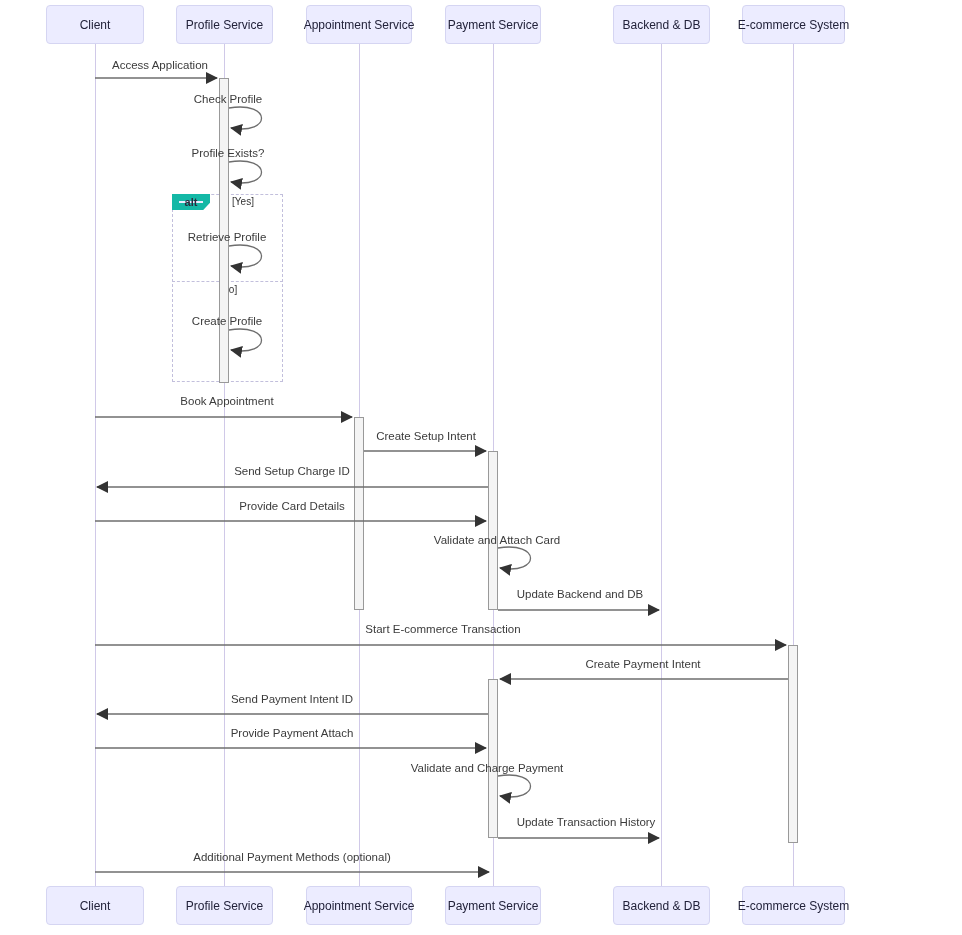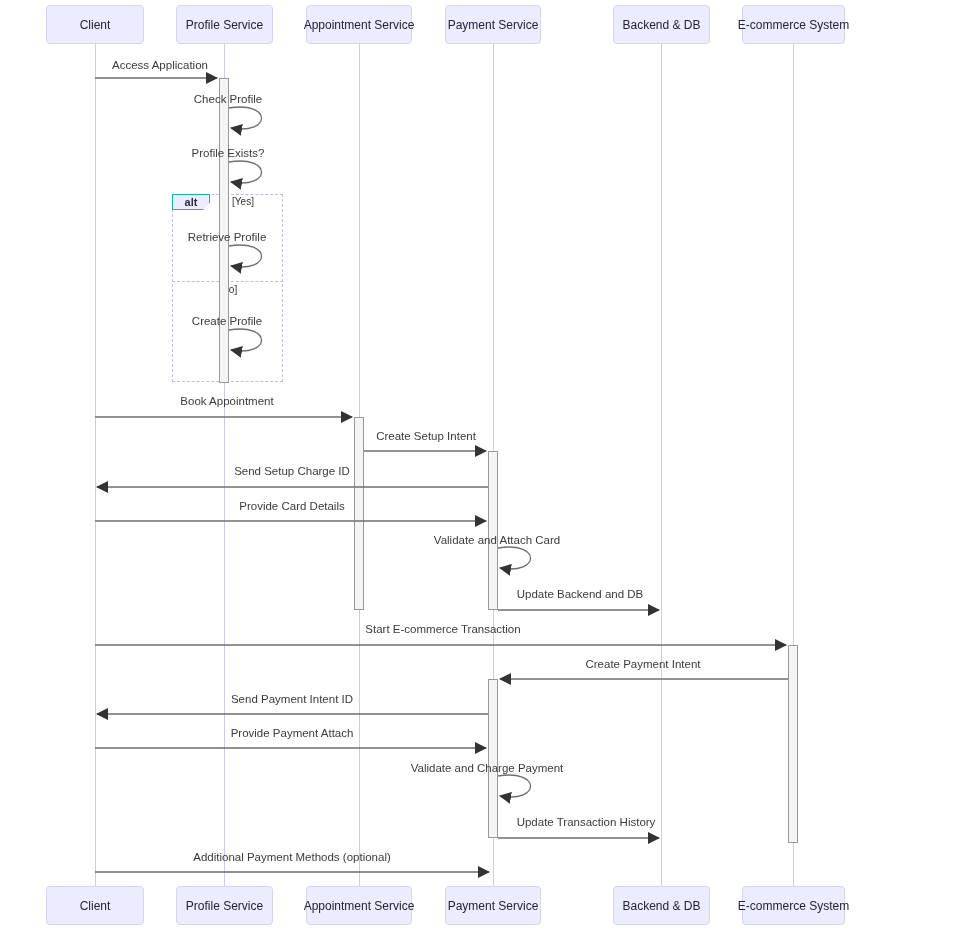--- a/index.html
+++ b/index.html
@@ -47,21 +47,21 @@
     box-sizing:border-box;
   }
   .alt-divider{
     position:absolute;
     border-top:1px dashed #c2bfdc;
     height:0;
   }
   .alt-label{
     position:absolute;
     background:#ececff;
-    border:1px solid #14b8a6;
+    border:7px solid #14b8a6;
     box-sizing:border-box;
     font-size:11px;font-weight:600;color:#2b2b3f;
     display:flex;align-items:center;justify-content:center;
     clip-path:polygon(0 0,100% 0,100% 55%,82% 100%,0 100%);
   }
   .guard{
     position:absolute;
     transform:translateX(-50%);
     font-size:10px;color:#333333;
     white-space:nowrap;

